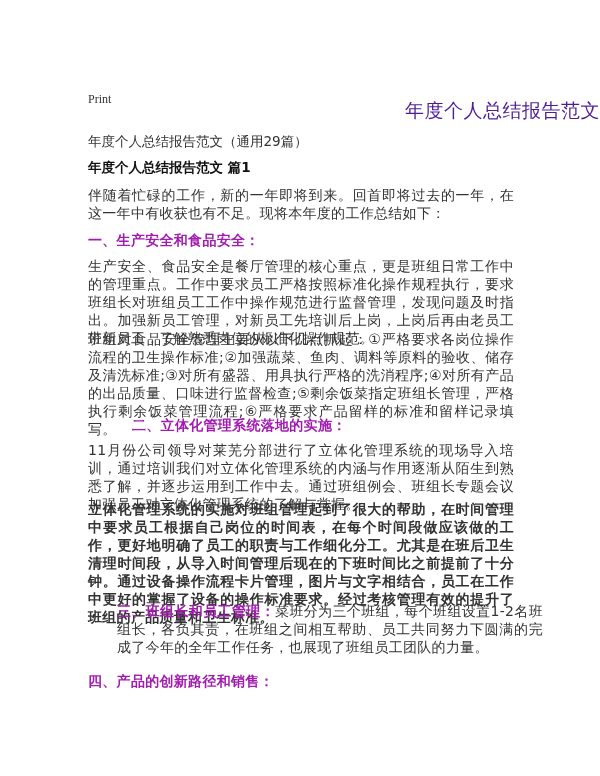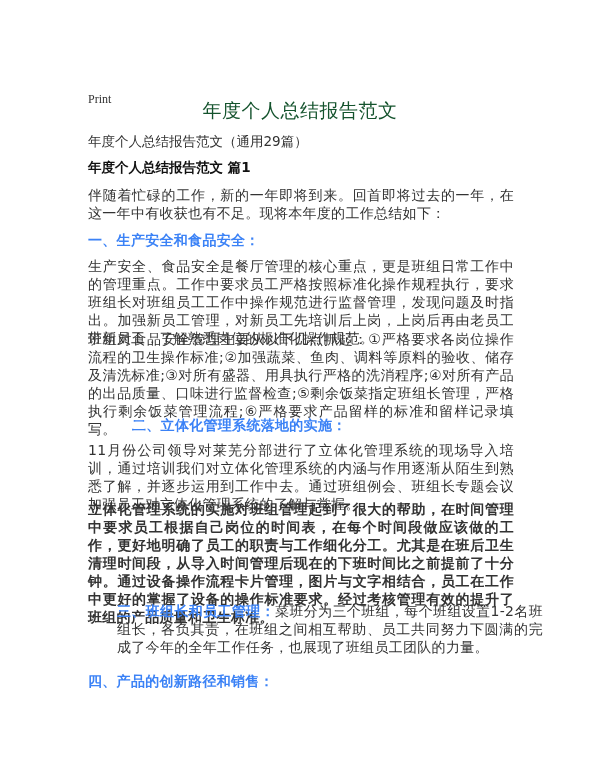--- a/index.html
+++ b/index.html
@@ -1,26 +1,26 @@
 <!DOCTYPE html>
 <html><head>
 <meta charset="utf-8">
 <style>
   html, body { margin: 0; padding: 0; background: #ffffff; }
   body { width: 600px; height: 776px; overflow: hidden; position: relative;
          font-family: "DejaVu Sans", "Liberation Sans", sans-serif; color: #222; }
   .print { position: absolute; left: 88px; top: 70px; font-family: "Liberation Serif", "DejaVu Serif", serif;
            font-size: 12px; color: #333; margin-top: 22px; }
-  .title { position: absolute; left: 0; width: 600px; top: 98px; text-align: center;
-           font-size: 19px; color: #14532d; letter-spacing: 0.5px; }
+  .title { position: absolute; left: 0; width: 600px; top: 98px; text-align: right;
+           font-size: 19px; color: #4c1d95; letter-spacing: 0.5px; }
   .subtitle { position: absolute; left: 88px; top: 133px; font-size: 13.5px; color: #333; }
   .pianhead { position: absolute; left: 88px; top: 159px; font-size: 13.5px; font-weight: bold; color: #111; text-align: right; }
   .block { position: absolute; left: 88px; width: 426px; font-size: 14px; line-height: 18px; color: #333;
            text-align: justify; letter-spacing: 0.3px; }
-  .h { font-weight: bold; color: #3b82f6; }
+  .h { font-weight: bold; color: #a21caf; }
 </style>
 </head>
 <body>
 
 <div class="print">Print</div>
 <div class="title">年度个人总结报告范文</div>
 <div class="subtitle">年度个人总结报告范文（通用29篇）</div>
 <div class="pianhead">年度个人总结报告范文 篇1</div>
 
 <div class="block" style="top:186px;">伴随着忙碌的工作，新的一年即将到来。回首即将过去的一年，在这一年中有收获也有不足。现将本年度的工作总结如下：</div>

